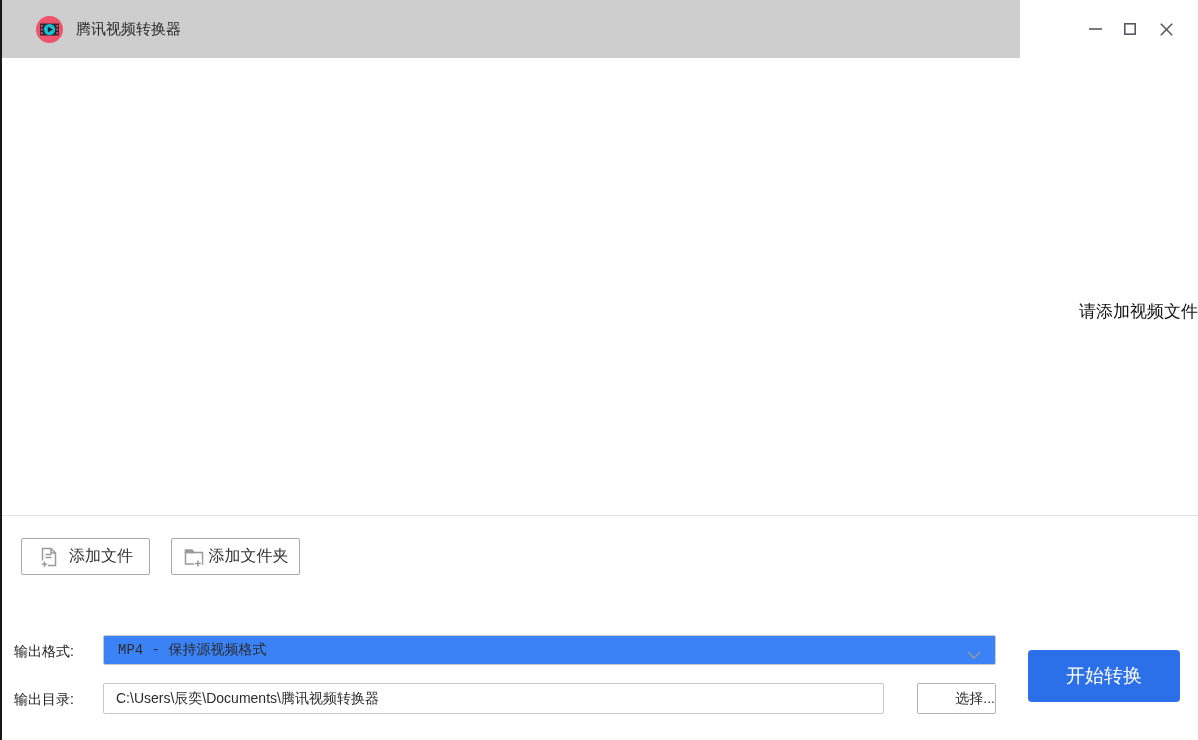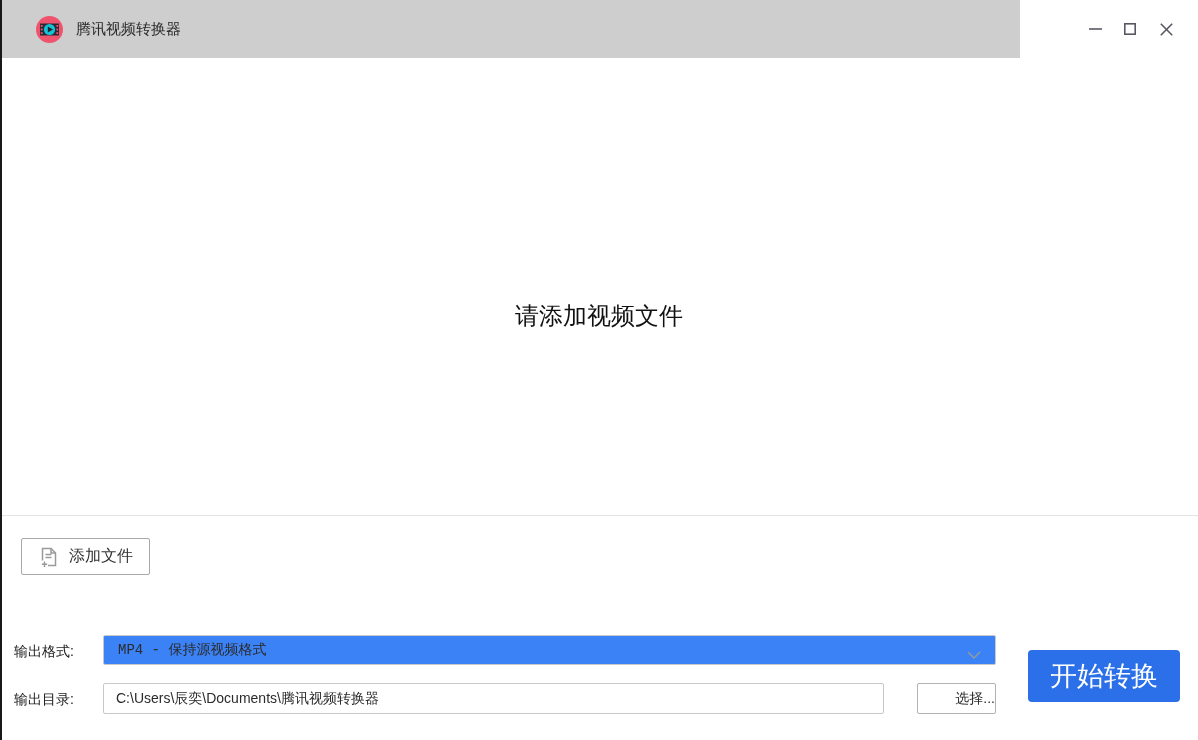--- a/index.html
+++ b/index.html
@@ -36,21 +36,21 @@
     display: flex; align-items: center; justify-content: center;
     cursor: default;
   }
   .win-btn.min   { left: 1080px; }
   .win-btn.max   { left: 1115px; }
   .win-btn.close { left: 1151px; }
 
   
   .empty-state {
     position: absolute; left: 0; top: 300px; width: 1198px;
-    text-align: center; font-size: 24px; color: #111111;
+    text-align: right; font-size: 17px; color: #111111;
   }
 
   .divider {
     position: absolute; left: 0; top: 515px; width: 1198px; height: 1px;
     background: #e3e3e3;
   }
 
   
   .tool-btn {
     position: absolute; top: 538px; width: 129px; height: 37px;
@@ -94,21 +94,21 @@
     position: absolute; left: 917px; top: 683px; width: 79px; height: 31px;
     background: #fff; border: 1px solid #b2b2b2; border-radius: 2px;
     display: flex; align-items: center; justify-content: flex-end;
     font-size: 14px; color: #2b2b2b; cursor: pointer;
   }
 
   .start-btn {
     position: absolute; left: 1028px; top: 650px; width: 152px; height: 52px;
     background: #2b70e8; border: none; border-radius: 4px;
     display: flex; align-items: center; justify-content: center;
-    font-size: 27px; color: #ffffff; cursor: pointer;
+    font-size: 19px; color: #ffffff; cursor: pointer;
     font-family: "Liberation Sans", "DejaVu Sans", sans-serif;
   }
 </style>
 </head>
 <body>
 
 <div class="window">
 
   <div class="left-edge"></div>
 
@@ -157,20 +157,30 @@
       <path d="M13 2.5 V7 H17.5"></path>
       <line x1="7.5" y1="8.5" x2="13.5" y2="8.5"></line>
       <line x1="7.5" y1="11.5" x2="13.5" y2="11.5"></line>
       <rect x="3" y="14.5" width="7" height="7" fill="#ffffff" stroke="none"></rect>
       <line x1="6.5" y1="15.5" x2="6.5" y2="21"></line>
       <line x1="3.8" y1="18.2" x2="9.2" y2="18.2"></line>
     </svg>
     <span>添加文件</span>
   </button>
 
+  <button class="tool-btn btn-add-folder">
+    <svg class="ticon" viewBox="0 0 22 22" fill="none" stroke="#9a9a9a" stroke-width="1.5">
+      <path d="M2.5 6.5 V18 H19.5 V6.5 Z"></path>
+      <path d="M2.5 6.5 V4 H9 L10.8 6.5 Z" fill="#9a9a9a"></path>
+      <rect x="11" y="13.5" width="8" height="8" fill="#ffffff" stroke="none"></rect>
+      <line x1="15" y1="14.5" x2="15" y2="20.5"></line>
+      <line x1="12" y1="17.5" x2="18" y2="17.5"></line>
+    </svg>
+    <span>添加文件夹</span>
+  </button>
 
 
   <span class="form-label lbl-format">输出格式:</span>
   <div class="format-select">
     <span class="sel-text">MP4 - 保持源视频格式</span>
     <span class="chev">
       <svg width="14" height="8" viewBox="0 0 14 8">
           <polyline points="1,1 7,7 13,1" fill="none" stroke="#9a9a9a" stroke-width="1.4"></polyline>
         </svg>
     </span>

